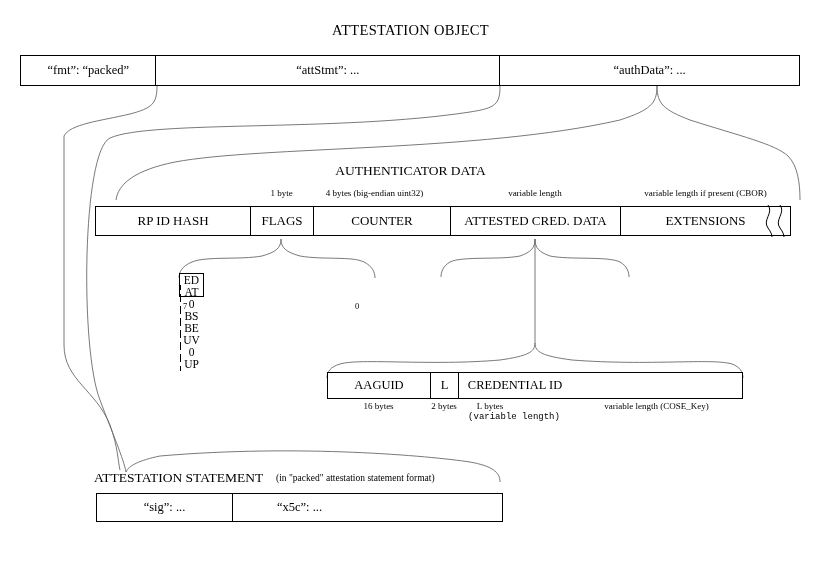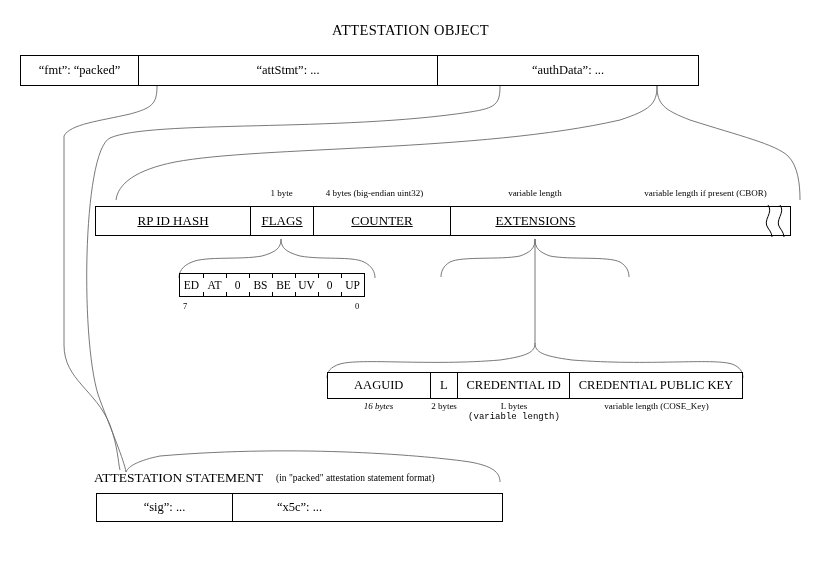--- a/index.html
+++ b/index.html
@@ -69,21 +69,21 @@
     border-right: 1px solid #000000;
     font-size: 13px;
     white-space: nowrap;
     overflow: hidden;
   }
   .cell:last-child { border-right: none; }
 
   .row.top-row { height: 31px; }
   .row.top-row .cell { font-size: 12.5px; }
 
-  .row.auth-row { height: 30px; text-decoration: underline; }
+  .row.auth-row { height: 30px; }
   .row.auth-row .cell { font-size: 13px; }
 
   .row.cred-row { height: 27px; }
   .row.cred-row .cell { font-size: 12.5px; }
 
   .row.stmt-row { height: 29px; }
   .row.stmt-row .cell { font-size: 12.5px; }
 
   
   .caption {
@@ -200,68 +200,69 @@
              C 430 366, 360 358, 340 364
              C 330 367, 327 372, 327 378"></path>
     <path d="M 535 343
              C 535 352, 542 356, 572 360
              C 650 366, 712 358, 732 364
              C 740 367, 743 372, 743 378"></path>
   </svg>
 
   <div class="abs diagram-title" style="left:0; top:22px; width:821px;">ATTESTATION OBJECT</div>
 
-  <div class="row top-row" style="left:20px; top:55px; width:679px;">
+  <div class="row top-row" style="left:20px; top:55px; width:780px;">
     <div class="cell" style="width:136px;">“fmt”: “packed”</div>
     <div class="cell" style="width:345px;text-align:center;">“attStmt”: ...</div>
     <div class="cell" style="width:300px;">“authData”: ...</div>
   </div>
 
+  <div class="abs section-title" style="left:0; top:163px; width:821px; text-align:center;">AUTHENTICATOR DATA</div>
 
   <div class="caption" style="left:96px; top:188px; width:155px;margin-top:31px;">32 bytes</div>
   <div class="caption" style="left:250px; top:188px; width:63px;">1 byte</div>
   <div class="caption" style="left:306px; top:188px; width:137px;">4 bytes (big-endian uint32)</div>
   <div class="caption" style="left:450px; top:188px; width:170px;">variable length</div>
   <div class="caption" style="left:618px; top:188px; width:175px;">variable length if present (CBOR)</div>
 
   <div class="row auth-row" style="left:95px; top:206px; width:696px;">
     <div class="cell" style="width:155px;">RP ID HASH</div>
     <div class="cell" style="width:63px;">FLAGS</div>
     <div class="cell" style="width:137px;">COUNTER</div>
+    <div class="cell" style="width:170px;">ATTESTED CRED. DATA</div>
     <div class="cell" style="width:169px;">EXTENSIONS</div>
   </div>
 
   <svg class="break-mark" style="left:760px; top:204px;" width="44" height="34" viewBox="0 0 44 34">
     <path d="M 8 1 C 14 9, 2 16, 8 24 C 11 28, 12 31, 12 33"></path>
     <path d="M 20 1 C 26 9, 14 16, 20 24 C 23 28, 24 31, 24 33"></path>
   </svg>
 
-  <div class="flags-box" style="left:179px; top:273px;">
+  <div class="flags-box" style="left:179px; top:273px;flex-direction:column;">
     <div class="flag-bit">ED</div>
     <div class="flag-bit">AT</div>
     <div class="flag-bit">0</div>
     <div class="flag-bit">BS</div>
     <div class="flag-bit">BE</div>
     <div class="flag-bit">UV</div>
     <div class="flag-bit">0</div>
     <div class="flag-bit">UP</div>
   </div>
   <div class="bit-index" style="left:183px; top:301px;">7</div>
   <div class="bit-index" style="left:355px; top:301px;">0</div>
 
   <div class="row cred-row" style="left:327px; top:372px; width:416px;">
     <div class="cell" style="width:103px;">AAGUID</div>
     <div class="cell" style="width:28px;">L</div>
     <div class="cell" style="width:112px;">CREDENTIAL ID</div>
-    <div class="cell" style="width:173px;">CREDENTIAL PUBLIC KEY</div>
-  </div>
-
-  <div class="caption" style="left:327px; top:401px; width:103px;font-style:italic;">16 bytes</div>
+  </div>
+
+  <div class="caption" style="left:327px; top:401px; width:103px;">16 bytes</div>
   <div class="caption" style="left:430px; top:401px; width:28px;">2 bytes</div>
-  <div class="caption" style="left:458px; top:401px; width:112px;">L bytes</div>
+  <div class="caption" style="left:434px; top:401px; width:112px;">L bytes</div>
   <div class="caption" style="left:458px; top:412px; width:112px;font-family:Liberation Mono, monospace;">(variable length)</div>
   <div class="caption" style="left:570px; top:401px; width:173px;">variable length (COSE_Key)</div>
 
   <div class="abs section-title" style="left:94px; top:470px;">ATTESTATION STATEMENT</div>
   <div class="abs section-note" style="left:276px; top:473px;">(in "packed" attestation statement format)</div>
 
   <div class="row stmt-row" style="left:96px; top:493px; width:407px;">
     <div class="cell" style="width:136px;">“sig”: ...</div>
     <div class="cell" style="width:133px;">“x5c”: ...</div>
   </div>

